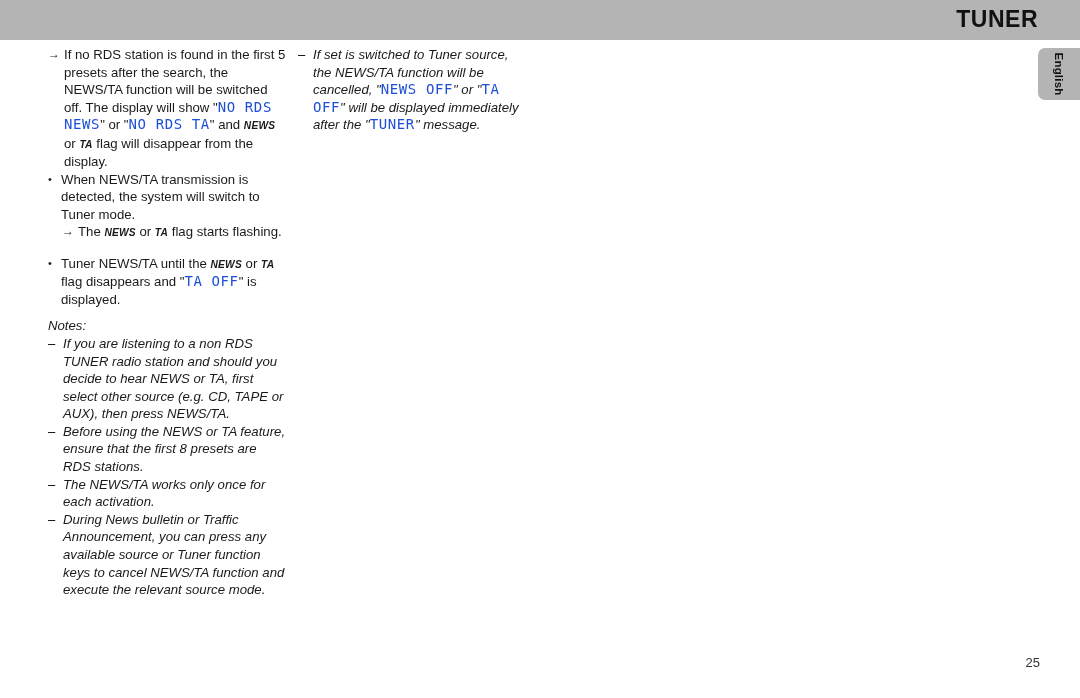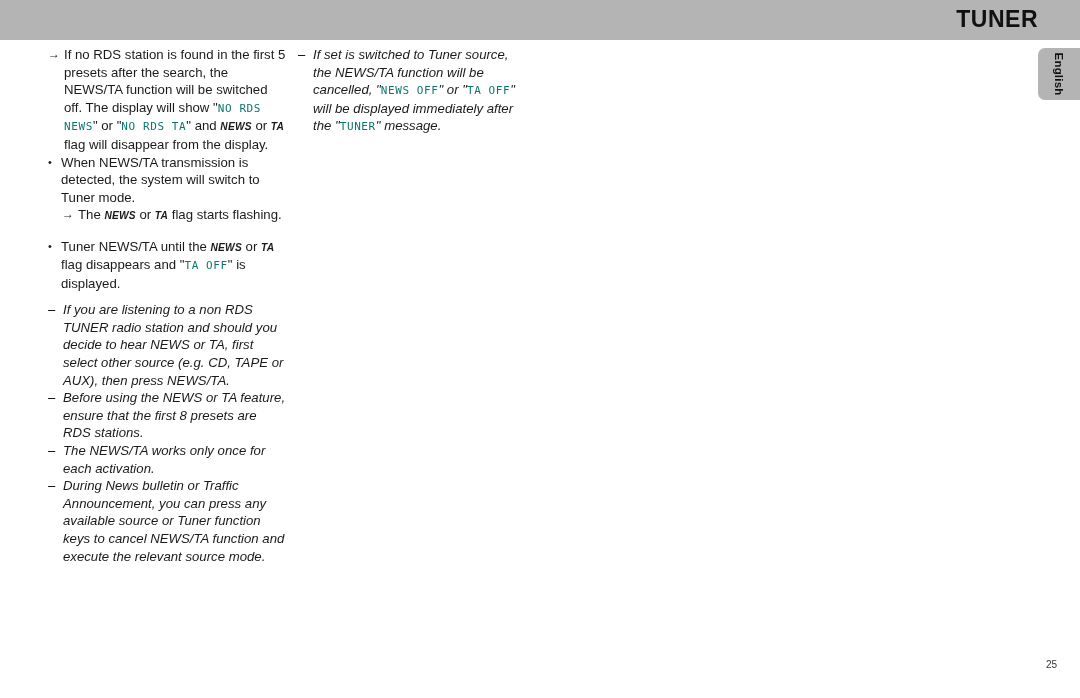--- a/index.html
+++ b/index.html
@@ -91,45 +91,45 @@
   .bold       { font-weight: normal; }
   .flag {
     font-weight: bold;
     font-size: 10.2px;
     letter-spacing: 0.2px;
     vertical-align: 1.5%;
     font-style: italic;
   }
   .lcd {
     font-family: "DejaVu Sans Mono", monospace;
-    color: #0f766e;
-    font-size: 11px;
+    color: #1d4ed8;
+    font-size: 14px;
     letter-spacing: 0.6px;
     font-style: normal;
   }
   .notes-label {
     font-style: italic;
     font-size: 13.2px;
     line-height: 17.6px;
   }
   .section-heading {
     font-weight: bold;
     font-size: 13.6px;
     line-height: 17.6px;
   }
 
   .gap-sm { height: 9px; }
   .gap-md { height: 13px; }
 
   
   .page-number {
     position: absolute;
-    right: 23px;
+    right: 40px;
     bottom: 28px;
-    font-size: 10px;
+    font-size: 13px;
     color: #333333;
   }
 </style>
 </head>
 <body>
 
 <div class="header-band">
   <div class="header-title">TUNER</div>
 </div>
 
@@ -157,20 +157,21 @@
   <div class="gap-md"></div>
 
 
   <div class="item">
     <span class="marker marker-bullet">•</span>
     <span class="item-text"><span>Tuner </span><span class="bold">NEWS/TA</span><span> until the </span><span class="flag">NEWS</span><span> or </span><span class="flag">TA</span><span> flag disappears and "</span><span class="lcd">TA OFF</span><span>" is displayed.</span></span>
   </div>
 
   <div class="gap-sm"></div>
 
+  <div class="notes-label">Notes:</div>
 
   <div class="item italic">
     <span class="marker marker-dash">–</span>
     <span class="item-text">If you are listening to a non RDS TUNER radio station and should you decide to hear NEWS or TA, first select other source (e.g. CD, TAPE or AUX), then press NEWS/TA.</span>
   </div>
   <div class="item italic">
     <span class="marker marker-dash">–</span>
     <span class="item-text">Before using the NEWS or TA feature, ensure that the first 8 presets are RDS stations.</span>
   </div>
   <div class="item italic">

